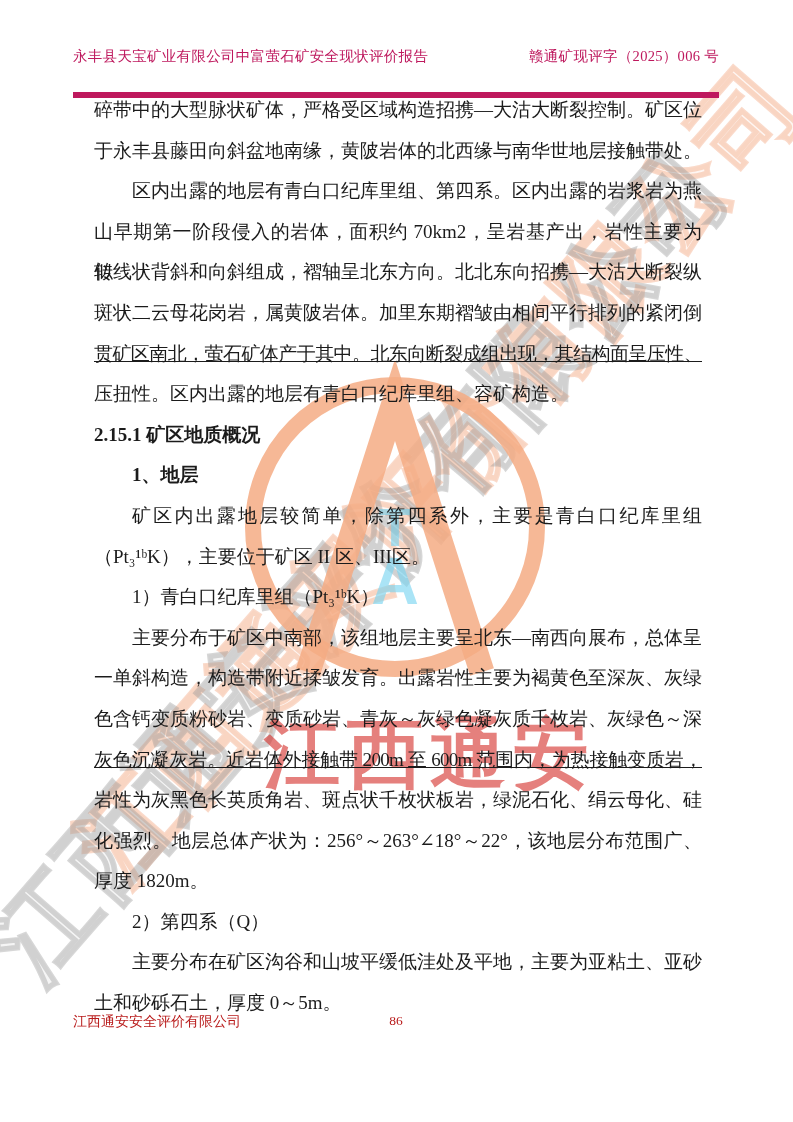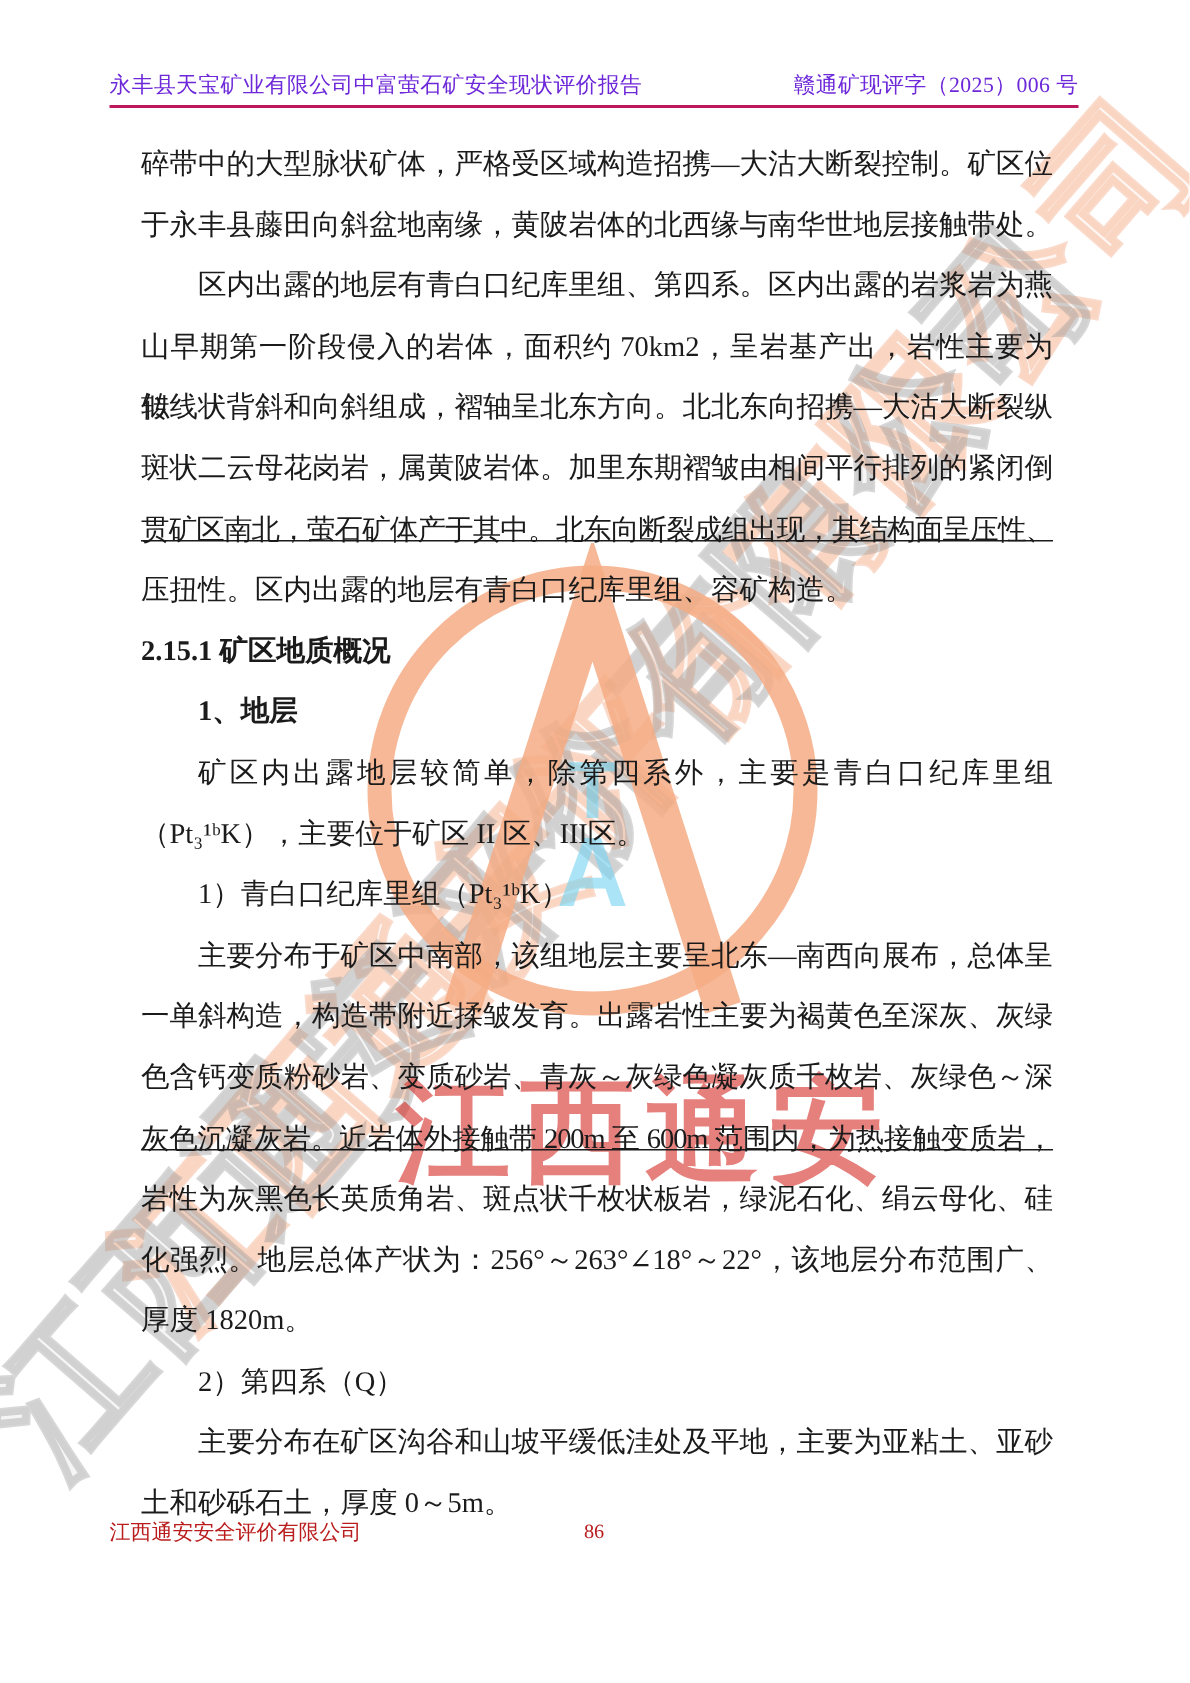--- a/index.html
+++ b/index.html
@@ -5,22 +5,22 @@
   html,body{margin:0;padding:0;}
   body{
     width:793px;height:1122px;position:relative;overflow:hidden;
     background:#ffffff;color:#1b1b1b;
     font-family:"Liberation Serif","DejaVu Serif",serif;
   }
   
   .header{
     position:absolute;left:73px;width:646px;top:47px;
     display:flex;justify-content:space-between;align-items:flex-end;
-    font-size:14.5px;letter-spacing:0.3px;color:#6d28d9;
-    border-bottom:2px solid #be185d;padding-bottom:4px;
+    font-size:14.5px;letter-spacing:0.3px;color:#be185d;
+    border-bottom:6px solid #be185d;padding-bottom:26px;
   }
   
   .content{position:absolute;left:94px;top:90px;width:608px;z-index:2;}
   .ln{
     font-size:19px;height:40.6px;line-height:40.6px;
     text-align:left;overflow:visible;
   }
   .fill{text-align:justify;text-align-last:justify;}
   .indent{text-indent:2em;}
   .bold{font-weight:bold;}

